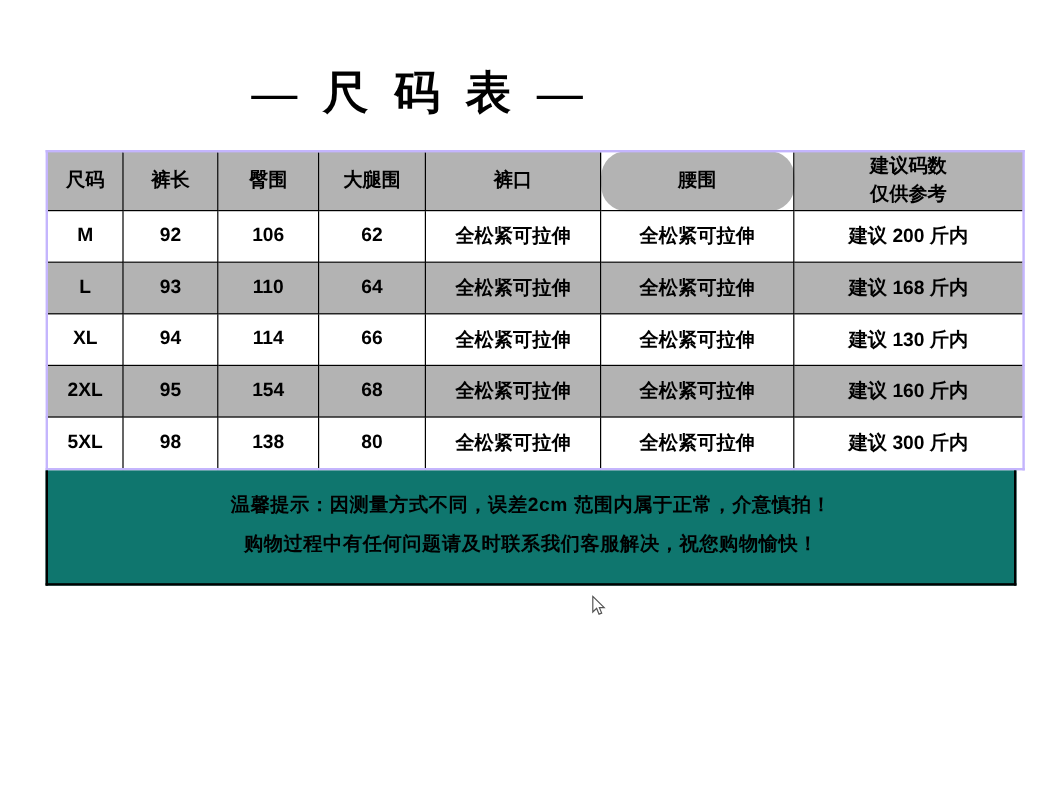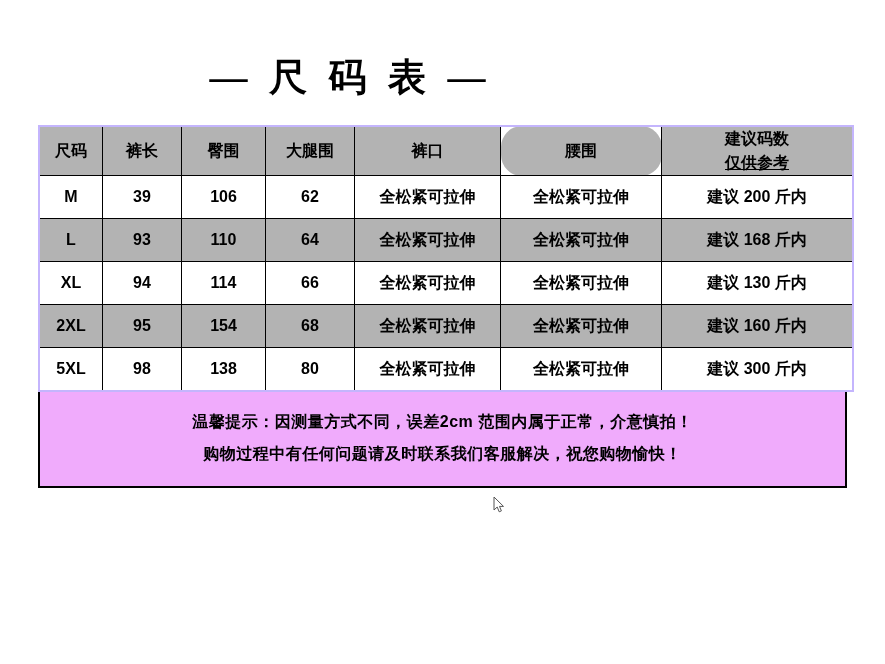--- a/index.html
+++ b/index.html
@@ -48,42 +48,42 @@
     font-weight: bold;
     padding: 0;
     height: 42px;
   }
   thead th {
     background: #b3b3b3;
     height: 80px;
     font-size: 17px;
   }
   thead th .line1 { display: block; line-height: 1.5; }
-  thead th .line2 { display: block; line-height: 1.5; text-decoration: underline; }
+  thead th .line2 { display: block; line-height: 1.5; }
   tbody tr.odd td {
     background: #ffffff;
   }
   tbody tr.even td {
     background: #b3b3b3;
   }
   .col-size { width: 62px; }
   .col-len  { width: 78px; }
   .col-hip  { width: 83px; }
   .col-thigh{ width: 88px; }
   .col-cuff { width: 145px; }
   .col-waist{ width: 160px; border-radius: 21px; }
   .col-rec  { width: 190px; }
 
   .notes {
     width: 809px;
     margin: 0 38px;
     border: 2px solid #000;
     border-top: none;
     box-sizing: border-box;
-    background: #f0abfc;
+    background: #0f766e;
     padding: 14px 0 16px 0;
   }
   .notes .note-line {
     text-align: center;
     font-size: 16px;
     font-weight: bold;
     line-height: 2.0;
     letter-spacing: 0.5px;
   }
   .cursor {
@@ -126,21 +126,21 @@
           </th>
           <th class="col-rec">
             <span class="line1">建议码数</span>
             <span class="line2">仅供参考</span>
           </th>
         </tr>
       </thead>
       <tbody>
         <tr class="odd">
           <td>M</td>
-          <td>39</td>
+          <td>92</td>
           <td>106</td>
           <td>62</td>
           <td>全松紧可拉伸</td>
           <td>全松紧可拉伸</td>
           <td>建议 200 斤内</td>
         </tr>
         <tr class="even">
           <td>L</td>
           <td>93</td>
           <td>110</td>

